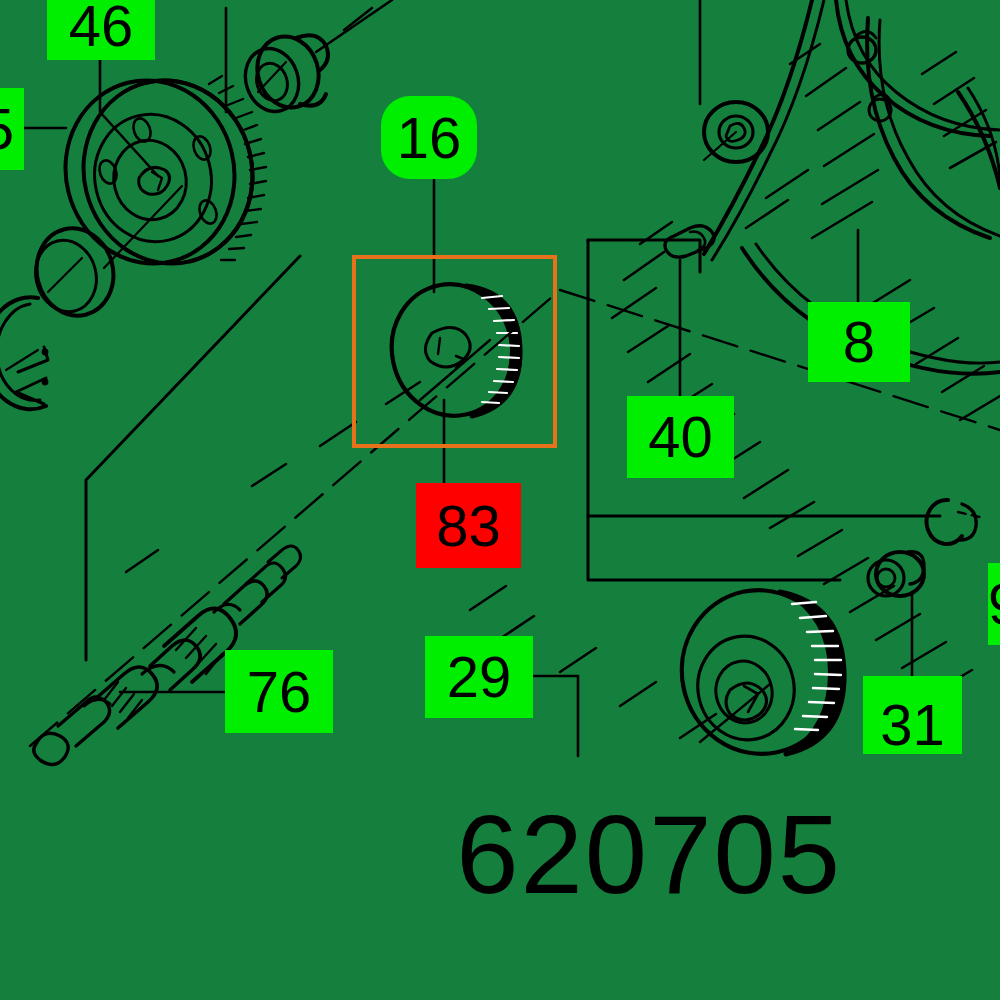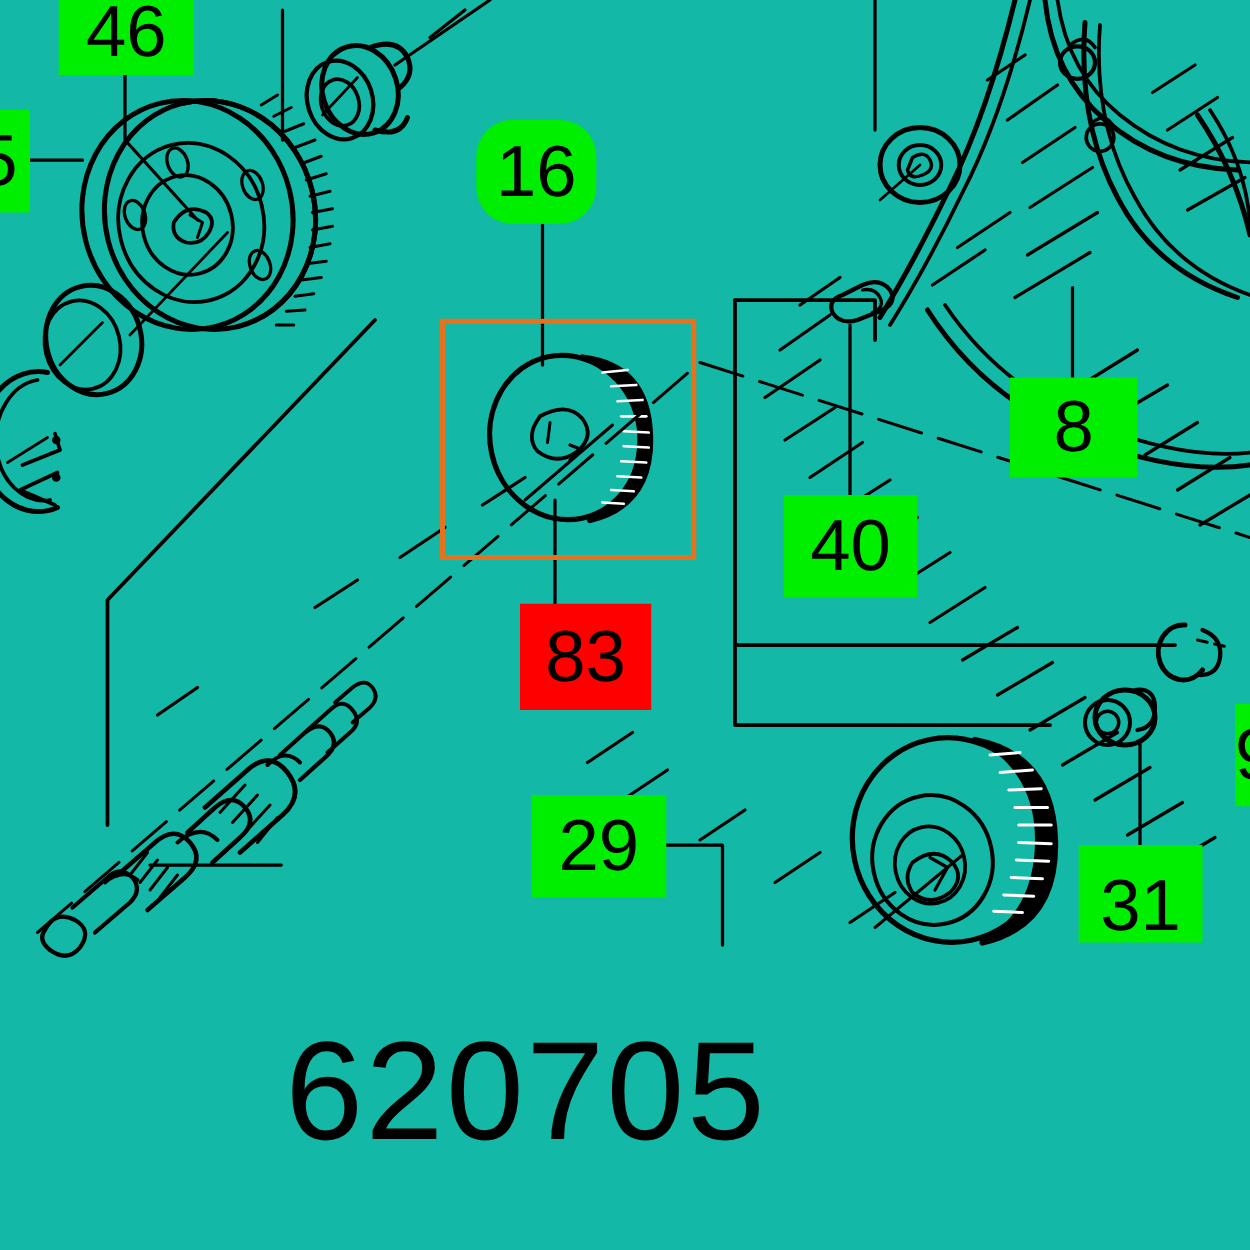--- a/index.html
+++ b/index.html
@@ -7,21 +7,21 @@
     padding: 0;
     background: #ffffff;
   }
   body {
     font-family: "Liberation Sans", sans-serif;
   }
   #page {
     position: relative;
     width: 1000px;
     height: 1000px;
-    background: #14b8a6;
+    background: #15803d;
     overflow: hidden;
   }
   #diagram-svg {
     position: absolute;
     left: 0;
     top: 0;
     width: 1000px;
     height: 1000px;
   }
   .callout {
@@ -35,23 +35,23 @@
     line-height: 1;
     box-sizing: border-box;
     user-select: none;
   }
   .callout.green { background: #00EE00; }
   .callout.red   { background: #FF0000; margin-left: 24px; }
 
   #part-number {
     position: absolute;
     left: 0;
-    top: 808px;
+    top: 790px;
     width: 842px;
-    text-align: center;
+    text-align: right;
     font-family: "Liberation Sans", sans-serif;
     font-weight: 400;
     font-size: 112px;
     letter-spacing: 2px;
     color: #000000;
     user-select: none;
   }
 </style>
 </head>
 <body>
@@ -342,20 +342,23 @@
   </div>
 
   <div class="callout red" style="left:392px; top:483px; width:105px; height:85px; font-size:58px;">
     <span>83</span>
   </div>
 
   <div class="callout green" style="left:988px; top:563px; width:24px; height:82px; font-size:58px; justify-content:flex-start; overflow:hidden;">
     <span>9</span>
   </div>
 
+  <div class="callout green" style="left:225px; top:650px; width:108px; height:83px; font-size:58px;">
+    <span>76</span>
+  </div>
 
   <div class="callout green" style="left:425px; top:636px; width:108px; height:82px; font-size:58px;text-align:right;">
     <span>29</span>
   </div>
 
   <div class="callout green" style="left:863px; top:676px; width:99px; height:78px; font-size:58px;align-items:flex-end;">
     <span>31</span>
   </div>
 
   <div style="position:absolute; left:352px; top:255px; width:205px; height:193px;

